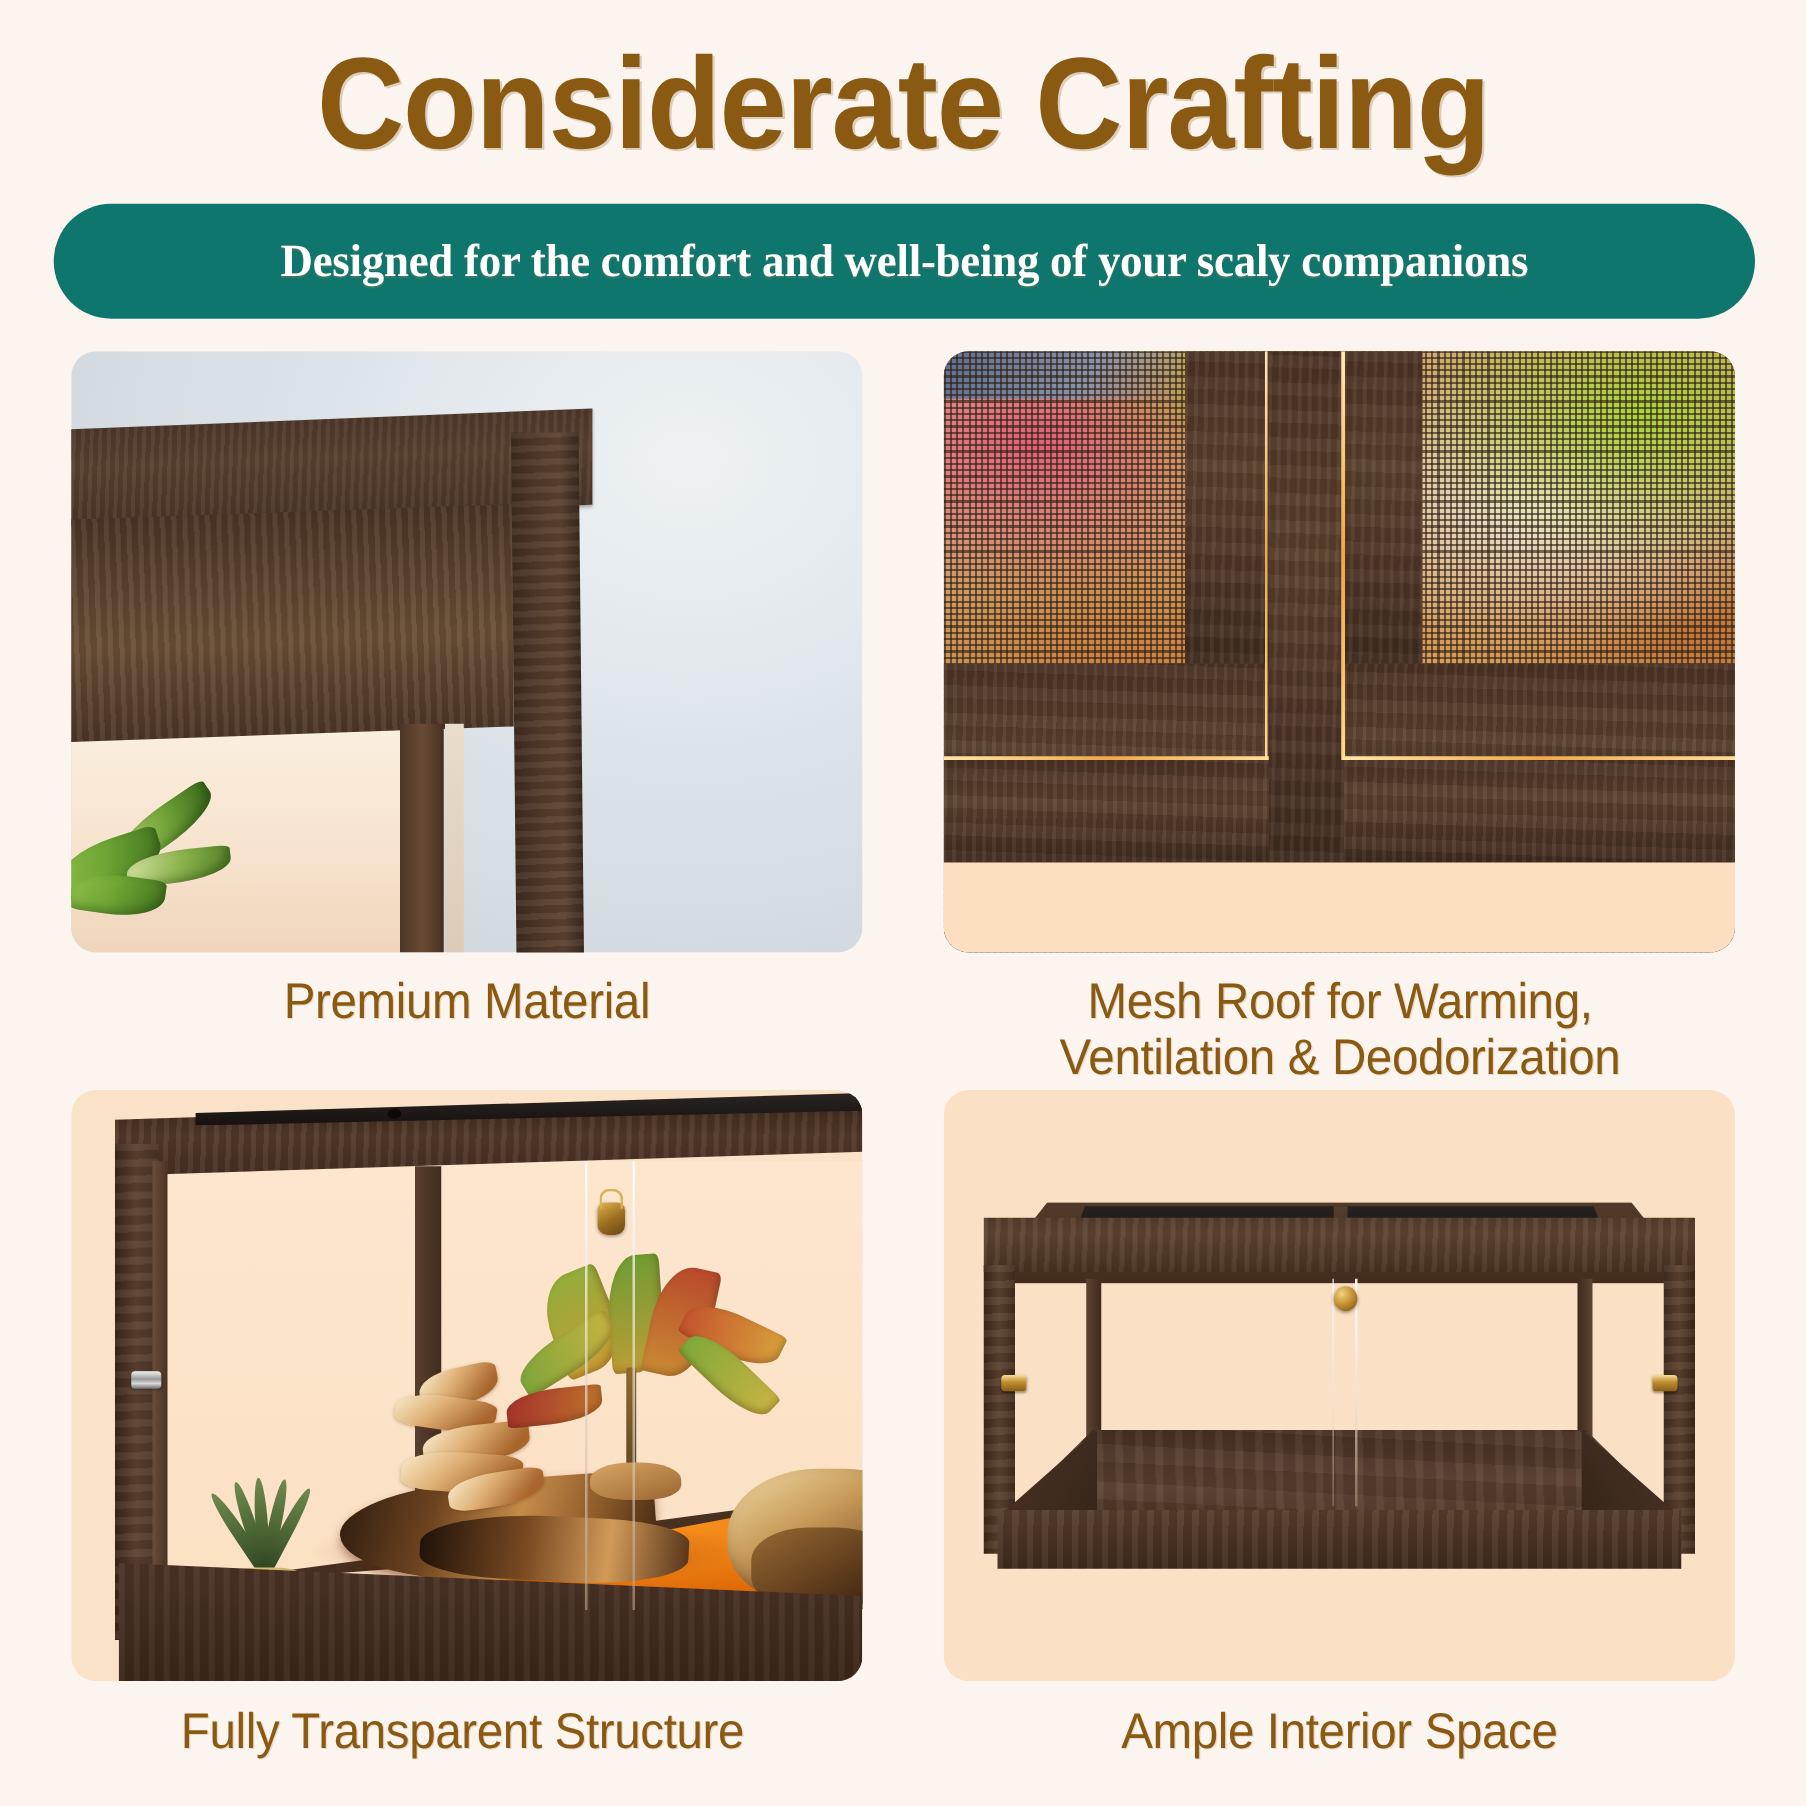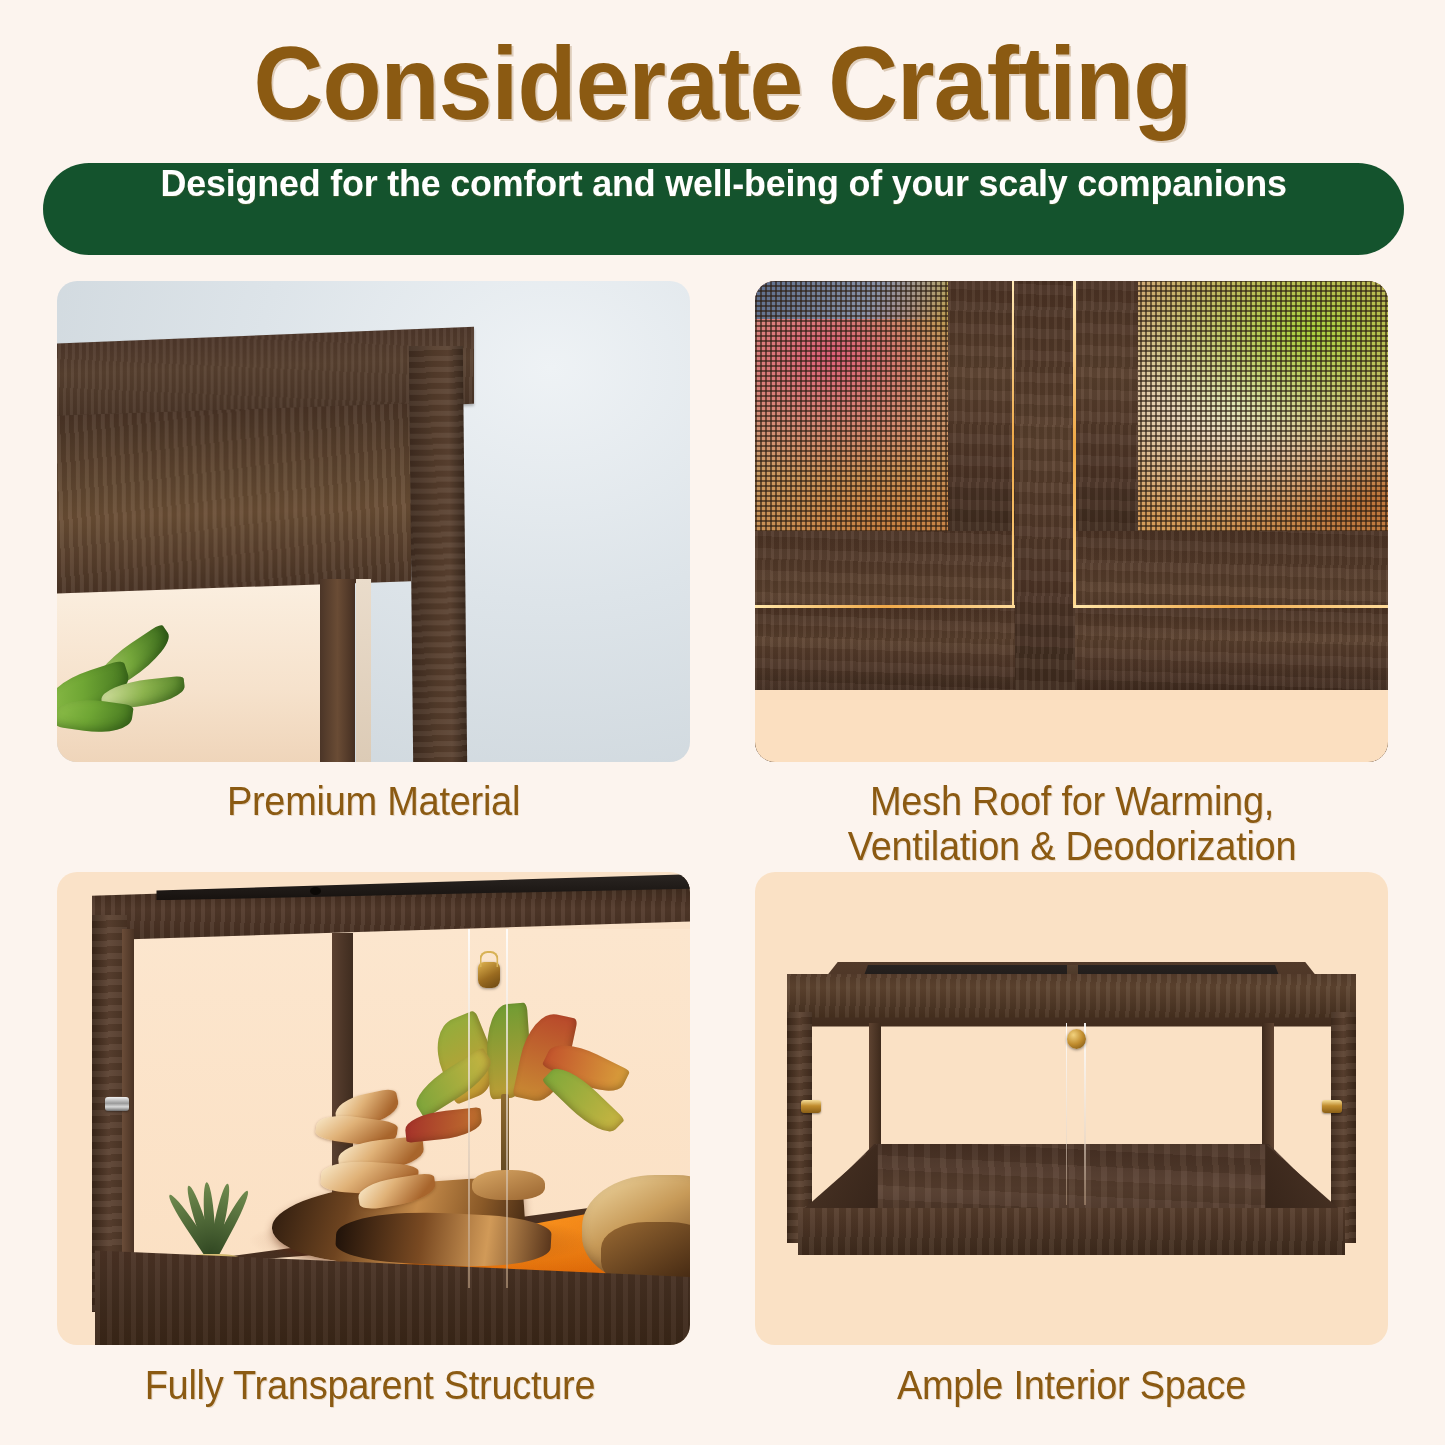--- a/index.html
+++ b/index.html
@@ -22,23 +22,23 @@
     line-height:1.18;
     text-shadow:2px 2px 0 rgba(120,70,10,0.22);
     white-space:nowrap;
     transform:scaleX(0.93);
   }
 
   .subbanner {
     position:absolute;
     left:43px; top:163px;
     width:1361px; height:92px;
-    background:#14532d;
+    background:#0f766e;
     border-radius:46px;
-    display:flex; align-items:flex-start; justify-content:center;
+    display:flex; align-items:center; justify-content:center;font-family:Liberation Serif, serif;
   }
   .subbanner-text {
     color:#FFFFFF;
     font-size:37px;
     font-weight:bold;
     letter-spacing:-0.2px;
     white-space:nowrap;
     transform:scaleX(0.97);
     text-shadow:0 1px 1px rgba(190,130,60,.25);
   }

